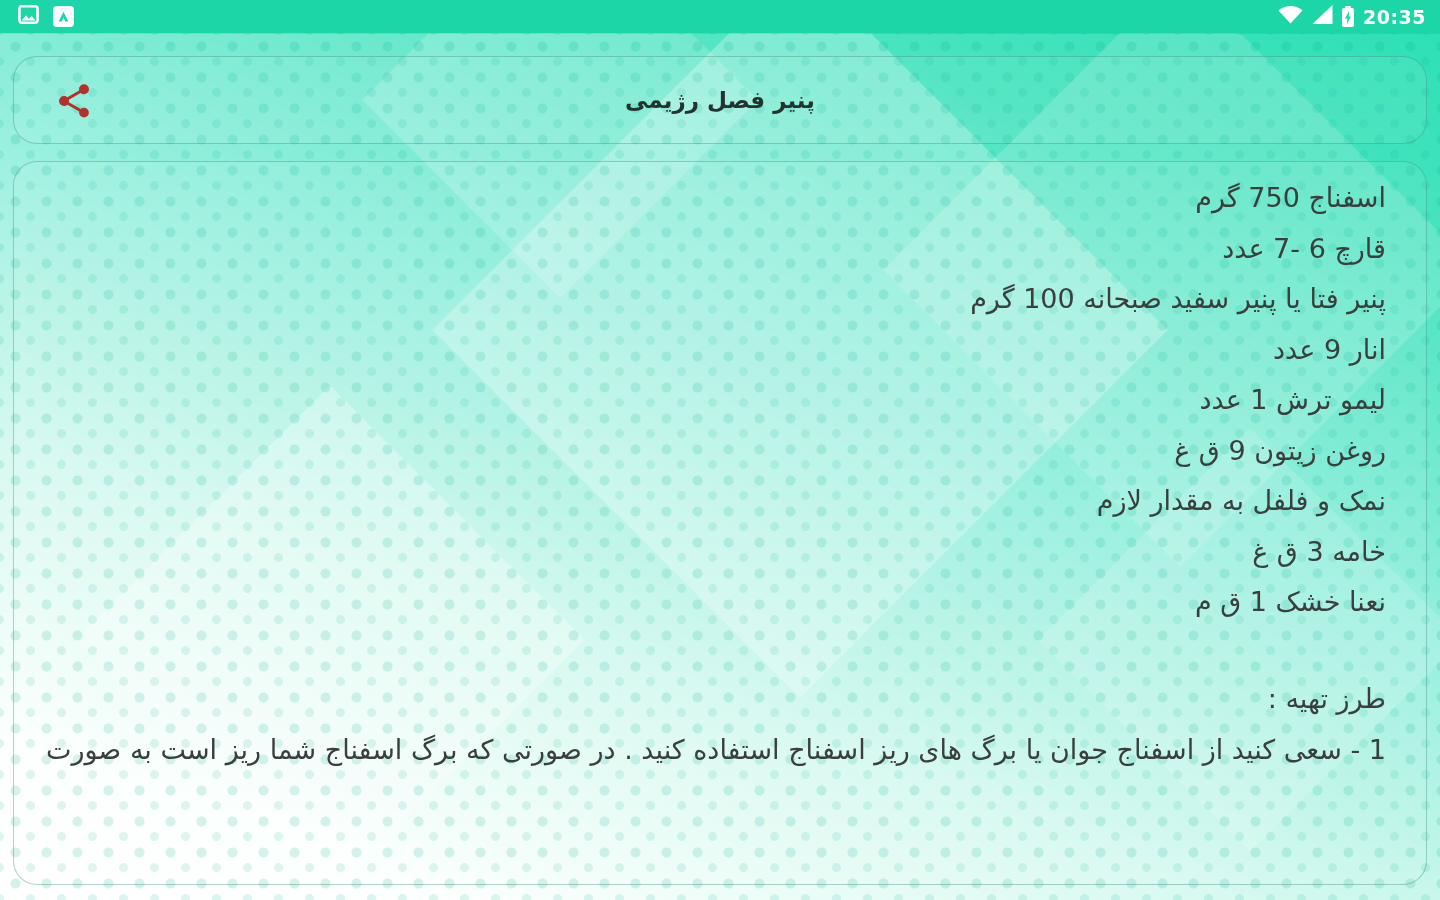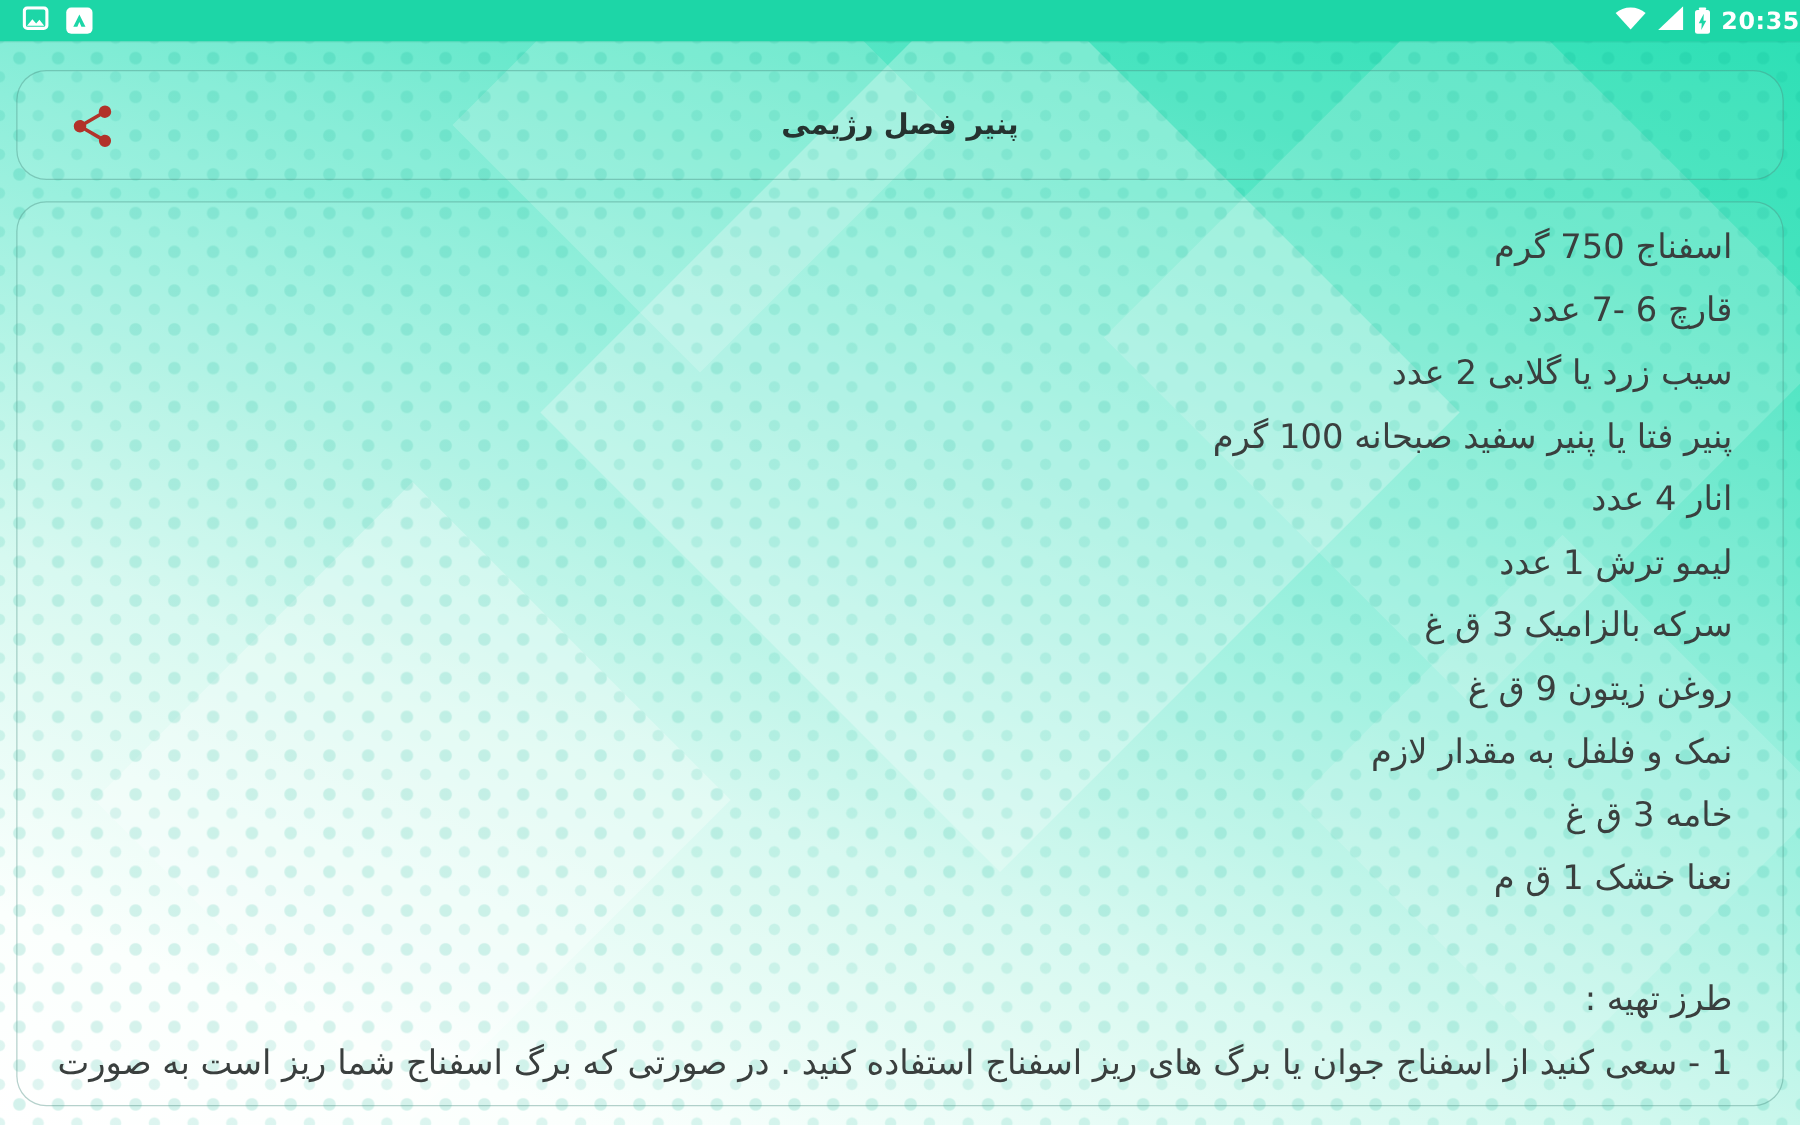--- a/index.html
+++ b/index.html
@@ -24,21 +24,21 @@
     background-size:31px 31px,31px 31px;
     background-position:0 0,15px 15px;
   }
   
   .statusbar{
     position:absolute;left:0;top:0;width:1440px;height:33px;
     background:#1dd6a7;display:flex;align-items:center;
     box-shadow:0 1px 0 rgba(0,0,0,0.06);z-index:5;
   }
   .sb-left{display:flex;align-items:center;gap:14px;padding-left:18px;}
-  .sb-right{margin-left:auto;display:flex;align-items:center;gap:9px;padding-right:0;}
+  .sb-right{margin-left:auto;display:flex;align-items:center;gap:9px;padding-right:14px;}
   .sb-time{color:#fff;font-size:19px;font-weight:bold;letter-spacing:0.5px;}
   .appicon{width:21px;height:21px;background:#fff;border-radius:4px;display:flex;align-items:center;justify-content:center;}
   .battery{position:relative;width:12px;height:19px;background:#fff;border-radius:2px;margin-top:1px;}
   .battery:before{content:"";position:absolute;top:-2px;left:3px;width:6px;height:2px;background:#fff;border-radius:1px;}
   
   .card{
     position:absolute;left:13px;width:1414px;
     border:1px solid rgba(62,135,120,0.38);
     background:rgba(255,255,255,0.07);
     border-radius:24px;box-sizing:border-box;z-index:4;
@@ -108,25 +108,23 @@
           <path fill="#b2322a" d="M18 16.08c-.76 0-1.44.3-1.96.77L8.91 12.7c.05-.23.09-.46.09-.7s-.04-.47-.09-.7l7.05-4.11c.54.5 1.25.81 2.04.81a3 3 0 1 0-3-3c0 .24.04.47.09.7L8.04 9.81C7.5 9.31 6.79 9 6 9a3 3 0 1 0 0 6c.79 0 1.5-.31 2.04-.81l7.12 4.16c-.05.21-.08.43-.08.65a2.92 2.92 0 1 0 2.92-2.92z"></path>
         </svg>
       </span>
     </button>
     <div class="page-title" dir="rtl">پنیر فصل رژیمی</div>
   </div>
 
   <div class="card content-card" lang="fa">
     <div class="ing-line">اسفناج  750 گرم</div>
     <div class="ing-line">قارچ  6 -7 عدد</div>
-    <div class="ing-line">سیب زرد یا گلابی   2 عدد</div>
     <div class="ing-line">پنیر فتا یا پنیر سفید صبحانه   100 گرم</div>
-    <div class="ing-line">انار 4 عدد</div>
+    <div class="ing-line">انار 9 عدد</div>
     <div class="ing-line">لیمو ترش   1 عدد</div>
-    <div class="ing-line">سرکه بالزامیک  3 ق غ</div>
     <div class="ing-line">روغن زیتون   9 ق غ</div>
     <div class="ing-line">نمک و فلفل   به مقدار لازم</div>
     <div class="ing-line">خامه 3 ق غ</div>
     <div class="ing-line">نعنا خشک   1 ق م</div>
     <div class="spacer"></div>
     <div class="method-head">طرز تهیه :</div>
     <div class="method-line">1 - سعی کنید از اسفناج جوان یا برگ های ریز اسفناج استفاده کنید . در صورتی که برگ اسفناج شما ریز است به صورت</div>
   </div>
 
 </div>

